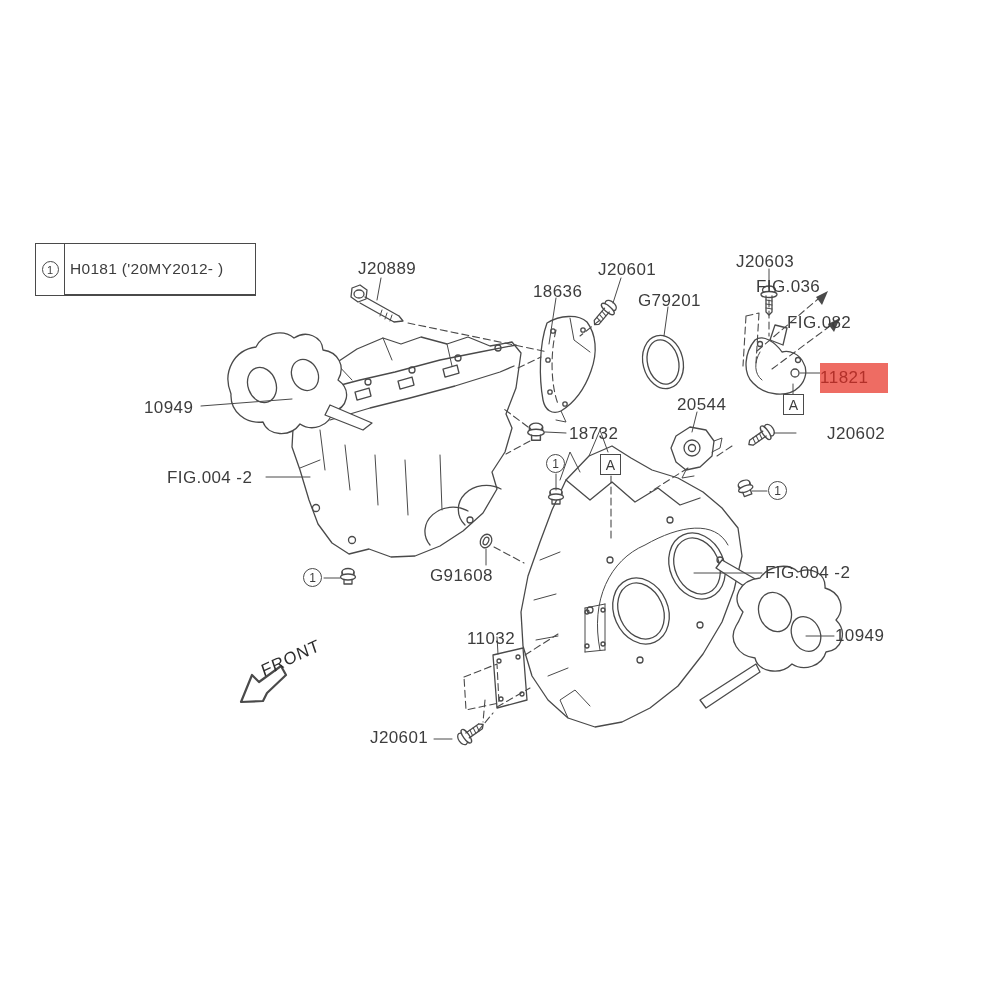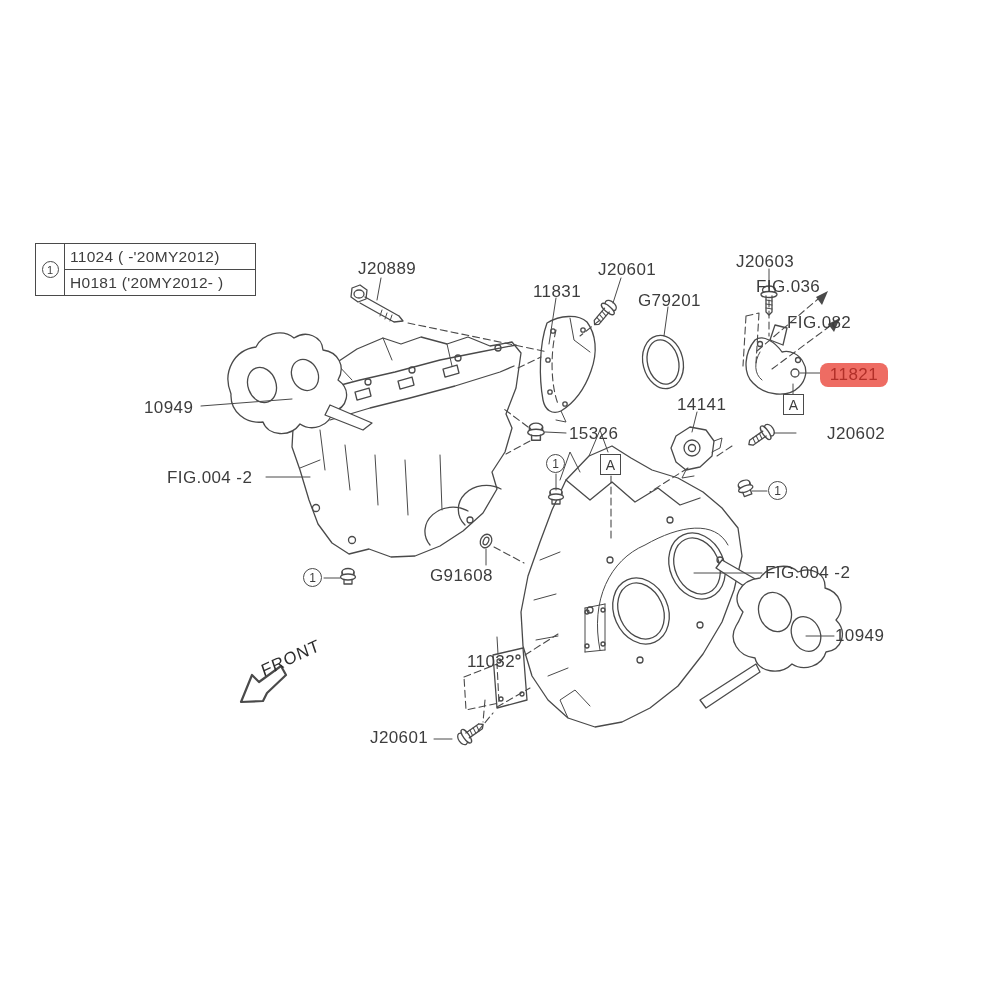--- a/index.html
+++ b/index.html
@@ -13,23 +13,23 @@
   .art .solidfill{fill:var(--line,#4a4a4a);stroke:none;}
   .art .bold{stroke-width:2.2;}
   .lbl{position:absolute;font-size:17px;color:var(--text,#3d3d3d);letter-spacing:.4px;
        white-space:nowrap;line-height:1;}
   .c1{position:absolute;width:19px;height:19px;border:1.6px solid var(--line,#4a4a4a);
       border-radius:50%;display:flex;align-items:center;justify-content:center;
       font-size:12px;color:var(--text,#3d3d3d);background:#fff;box-sizing:border-box;}
   .refA{position:absolute;width:21px;height:21px;border:1.6px solid var(--line,#4a4a4a);
       display:flex;align-items:center;justify-content:center;font-size:14px;
       color:var(--text,#3d3d3d);background:#fff;box-sizing:border-box;}
-  .hl{position:absolute;left:820px;top:363px;width:68px;height:24px;
+  .hl{position:absolute;left:820px;top:363px;width:68px;height:30px;
       background:var(--highlight-bg,#ee6c63);color:var(--highlight-text,#b23029);
-      display:flex;align-items:center;justify-content:center;font-size:17px;letter-spacing:.5px;border-radius:8px;}
+      display:flex;align-items:center;font-size:17px;letter-spacing:.5px;}
   .legend{position:absolute;left:35px;top:243px;width:221px;height:53px;
       border:1.6px solid var(--line,#4a4a4a);display:flex;box-sizing:border-box;background:#fff;}
   .legend .sym{width:29px;border-right:1.6px solid var(--line,#4a4a4a);display:flex;
       align-items:center;justify-content:center;box-sizing:border-box;}
   .legend .sym .circ{width:17px;height:17px;border:1.5px solid var(--line,#4a4a4a);
       border-radius:50%;display:flex;align-items:center;justify-content:center;font-size:11px;
       color:var(--text,#3d3d3d);box-sizing:border-box;}
   .legend .rows{flex:1;display:flex;flex-direction:column;}
   .legend .rows div{flex:1;display:flex;align-items:center;padding-left:5px;
       font-size:15.5px;letter-spacing:.3px;color:var(--text,#3d3d3d);}
@@ -254,44 +254,43 @@
     </g>
   </svg>
 
   <div class="legend">
     <div class="sym">
       <div class="circ">
         <span>1</span>
       </div>
     </div>
     <div class="rows">
-      <div>11024 ( -'20MY2012)</div>
       <div>H0181 ('20MY2012- )</div>
     </div>
   </div>
 
   <div class="lbl" style="left:358px;top:260px">J20889</div>
-  <div class="lbl" style="left:533px;top:283px">11831</div>
+  <div class="lbl" style="left:533px;top:283px">18636</div>
   <div class="lbl" style="left:598px;top:261px">J20601</div>
   <div class="lbl" style="left:638px;top:292px">G79201</div>
   <div class="lbl" style="left:736px;top:253px">J20603</div>
   <div class="lbl" style="left:756px;top:278px">FIG.036</div>
   <div class="lbl" style="left:787px;top:314px">FIG.082</div>
   <div class="hl">
     <span>11821</span>
   </div>
-  <div class="lbl" style="left:677px;top:396px">14141</div>
+  <div class="lbl" style="left:677px;top:396px">20544</div>
   <div class="lbl" style="left:827px;top:425px">J20602</div>
   <div class="lbl" style="left:144px;top:399px">10949</div>
   <div class="lbl" style="left:167px;top:469px">FIG.004 -2</div>
-  <div class="lbl" style="left:569px;top:425px">15326</div>
+  <div class="lbl" style="left:569px;top:425px">18732</div>
   <div class="lbl" style="left:430px;top:567px">G91608</div>
   <div class="lbl" style="left:765px;top:564px">FIG.004 -2</div>
   <div class="lbl" style="left:835px;top:627px">10949</div>
-  <div class="lbl" style="left:467px;top:653px">11032</div>
+  <div class="lbl" style="left:467px;top:630px">11032</div>
   <div class="lbl" style="left:370px;top:729px">J20601</div>
   <div class="front">FRONT</div>
 
   <div class="c1" style="left:303px;top:568px">
     <span>1</span>
   </div>
   <div class="c1" style="left:546px;top:454px">
     <span>1</span>
   </div>
   <div class="c1" style="left:768px;top:481px">

